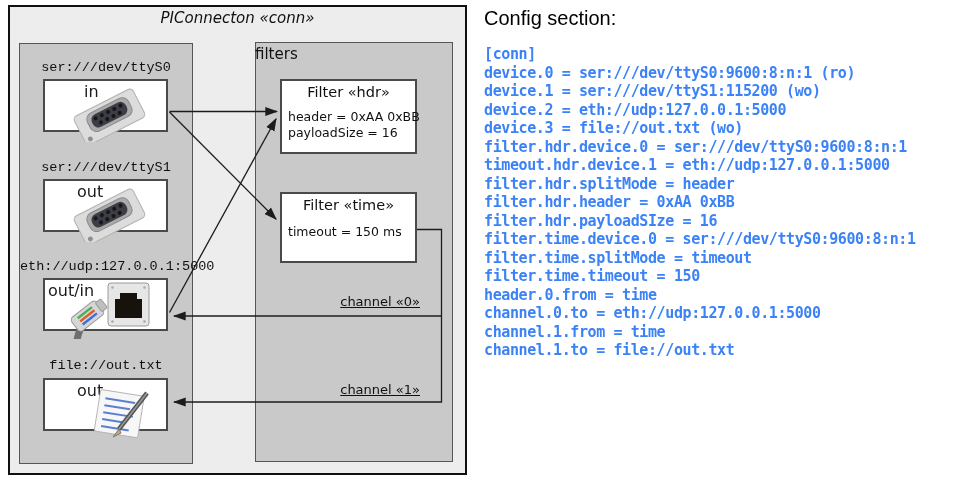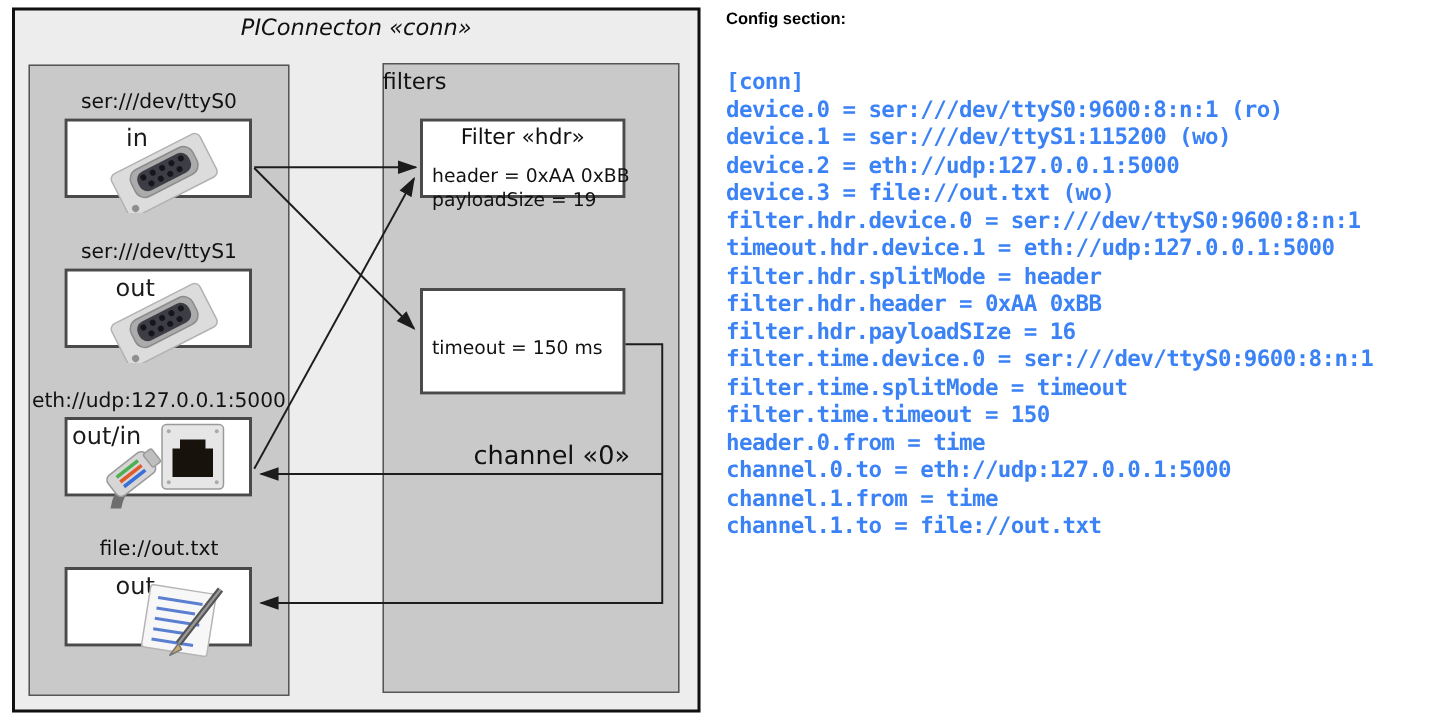--- a/index.html
+++ b/index.html
@@ -25,21 +25,21 @@
     background:#c9c9c9; border:1.5px solid #565656;
   }
   #devices-panel { left:19px; top:43px; width:174px; height:421px; }
   #filters-panel { left:255px; top:42px; width:198px; height:420px; }
   #filters-title {
     left:255px; top:45px; width:198px; text-align:left; font-size:15px;
   }
 
   .dev-label {
     left:20px; width:172px; text-align:center;
-    font-size:13.5px; line-height:18px; white-space:nowrap;
+    font-size:13.5px; line-height:18px; white-space:nowrap;font-family:Liberation Mono, monospace;
   }
   .dev-box {
     left:43px; width:125px; height:53px;
     background:#ffffff; border:2px solid #4a4a4a;
   }
   .dir-text { position:absolute; top:1px; font-size:16px; color:#1a1a1a; }
 
   .filter-box {
     left:280px; width:137px;
     background:#ffffff; border:2px solid #4a4a4a;
@@ -47,30 +47,30 @@
   .filter-title {
     position:absolute; top:3px; left:0; width:100%;
     text-align:center; font-size:14.5px;
   }
   .filter-props {
     position:absolute; left:6px; font-size:12.5px; line-height:15.5px;
     white-space:nowrap;
   }
 
   .channel-label {
-    width:125px; text-align:right; font-size:17px; white-space:nowrap;
+    width:125px; text-align:right; font-size:13px; white-space:nowrap;text-decoration:underline;
   }
 
   #arrow-layer { left:0; top:0; width:964px; height:484px; pointer-events:none; z-index:5; }
 
   
   #config-section { left:484px; top:7px; width:478px; }
   #config-heading {
     font-family:"Liberation Sans", sans-serif;
-    font-weight:700; font-size:11px; color:#000;
+    font-weight:400; font-size:20px; color:#000;
   }
   #config-lines { position:absolute; left:0; top:38px; width:478px; }
   .cfg-line {
     font-family:"DejaVu Sans Mono", monospace;
     font-size:15px; font-weight:700; line-height:18.5px;
     letter-spacing:-0.4px; white-space:pre; color:#3b82f6;
   }
   .icon-svg { position:absolute; }
 </style>
 </head>
@@ -165,35 +165,37 @@
         <line x1="14" y1="42" x2="42" y2="42" stroke="#5b7fd0" stroke-width="2"></line>
       </g>
       <g>
         <line x1="58" y1="6" x2="30" y2="42" stroke="#555555" stroke-width="4.5"></line>
         <line x1="58" y1="6" x2="30" y2="42" stroke="#9a9a9a" stroke-width="1.5"></line>
         <path d="M30 42 L24 50 L32 46 Z" fill="#caa96a" stroke="#777"></path>
       </g>
     </svg>
   </div>
 
-  <div class="abs filter-box" style="top:79px; height:53px">
+  <div class="abs filter-box" style="top:79px; height:75px">
     <div class="filter-title">Filter «hdr»</div>
     <div class="filter-props" style="top:28px">
       <div>header = 0xAA 0xBB</div>
-      <div>payloadSize = 19</div>
+      <div>payloadSize = 16</div>
     </div>
   </div>
 
   <div class="abs filter-box" style="top:192px; height:71px">
+    <div class="filter-title">Filter «time»</div>
     <div class="filter-props" style="top:30px">
       <div>timeout = 150 ms</div>
     </div>
   </div>
 
   <div class="abs channel-label" style="left:295px; top:294px">channel «0»</div>
+  <div class="abs channel-label" style="left:295px; top:382px">channel «1»</div>
 
   <svg class="abs" id="arrow-layer" viewBox="0 0 964 484">
     <defs>
       <marker id="arr" viewBox="0 0 10 8" refX="9" refY="4" markerWidth="10" markerHeight="8" orient="auto">
         <path d="M0,0.5 L10,4 L0,7.5 Z" fill="#1c1c1c"></path>
       </marker>
     </defs>
     <g stroke="#1c1c1c" stroke-width="1.3" fill="none">
       <line x1="169.5" y1="111.5" x2="277" y2="111.5" marker-end="url(#arr)"></line>
       <line x1="169.5" y1="112" x2="276" y2="219" marker-end="url(#arr)"></line>

